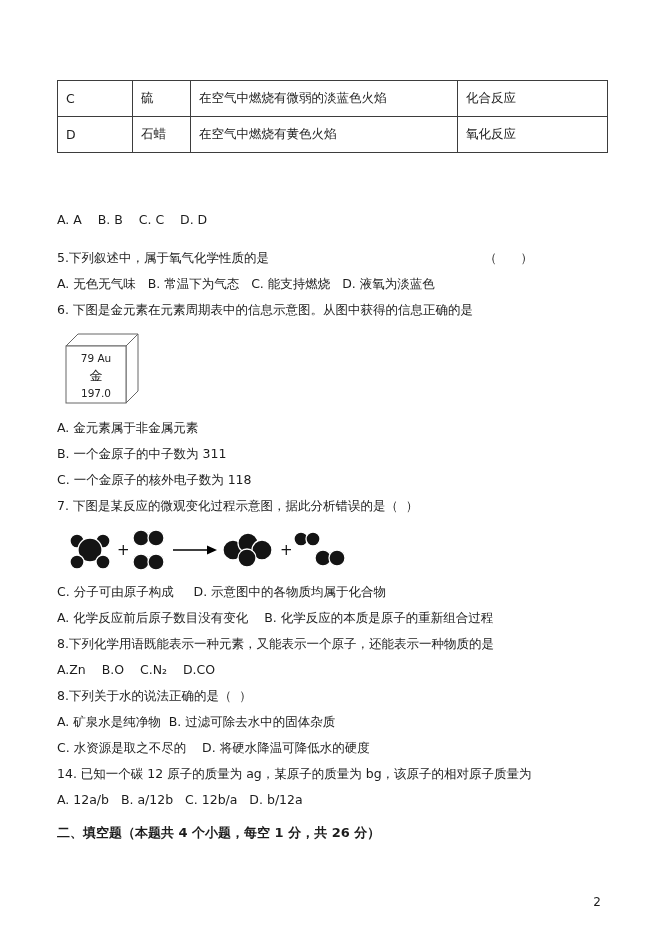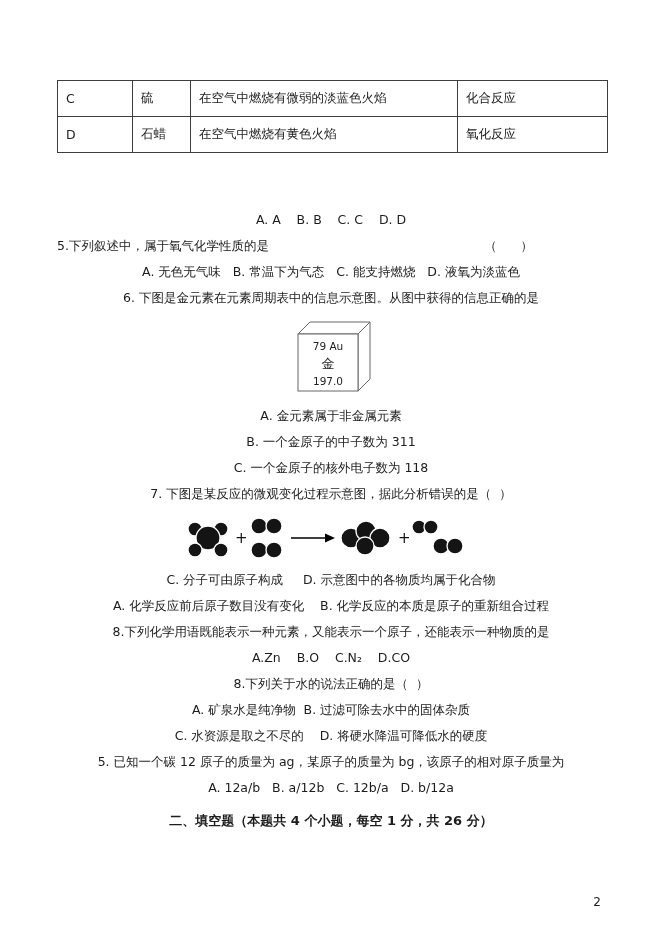--- a/index.html
+++ b/index.html
@@ -25,30 +25,31 @@
   }
   table.qtable td {
     border: 1px solid #3d3d3d;
     height: 36px;
     padding: 0 8px;
     font-size: 12.5px;
     vertical-align: middle;
     white-space: nowrap;
     overflow: hidden;
   }
-  .lines-block { margin-top: 54px; text-align: center; }
+  .lines-block { margin-top: 54px; }
   .line {
     line-height: 26px;
     white-space: pre-wrap;
     font-size: 12.5px;
   }
   .q5-row {
     display: flex;
     justify-content: space-between;
     line-height: 26px;
+    margin-top: 12px;
   }
   .q5-row .bracket { margin-right: 72px; white-space: pre; }
   .element-box-wrap { margin: 8px 0 6px 6px; height: 78px; }
   .diagram-wrap { margin: 2px 0 0 2px; height: 58px; }
   .section-heading {
     font-weight: bold;
     font-size: 13px;
     line-height: 28px;
     margin-top: 6px;
     white-space: pre-wrap;
@@ -157,20 +158,20 @@
     <div class="line">C. 分子可由原子构成     D. 示意图中的各物质均属于化合物</div>
     <div class="line">A. 化学反应前后原子数目没有变化    B. 化学反应的本质是原子的重新组合过程</div>
 
     <div class="line">8.下列化学用语既能表示一种元素，又能表示一个原子，还能表示一种物质的是</div>
     <div class="line">A.Zn    B.O    C.N₂    D.CO</div>
 
     <div class="line">8.下列关于水的说法正确的是（  ）</div>
     <div class="line">A. 矿泉水是纯净物  B. 过滤可除去水中的固体杂质</div>
     <div class="line">C. 水资源是取之不尽的    D. 将硬水降温可降低水的硬度</div>
 
-    <div class="line">5. 已知一个碳 12 原子的质量为 ag，某原子的质量为 bg，该原子的相对原子质量为</div>
+    <div class="line">14. 已知一个碳 12 原子的质量为 ag，某原子的质量为 bg，该原子的相对原子质量为</div>
     <div class="line">A. 12a/b   B. a/12b   C. 12b/a   D. b/12a</div>
 
     <div class="section-heading">二、填空题（本题共 4 个小题，每空 1 分，共 26 分）</div>
   </div>
 
   <div class="page-number">2</div>
 </div>
 
 </body></html>

